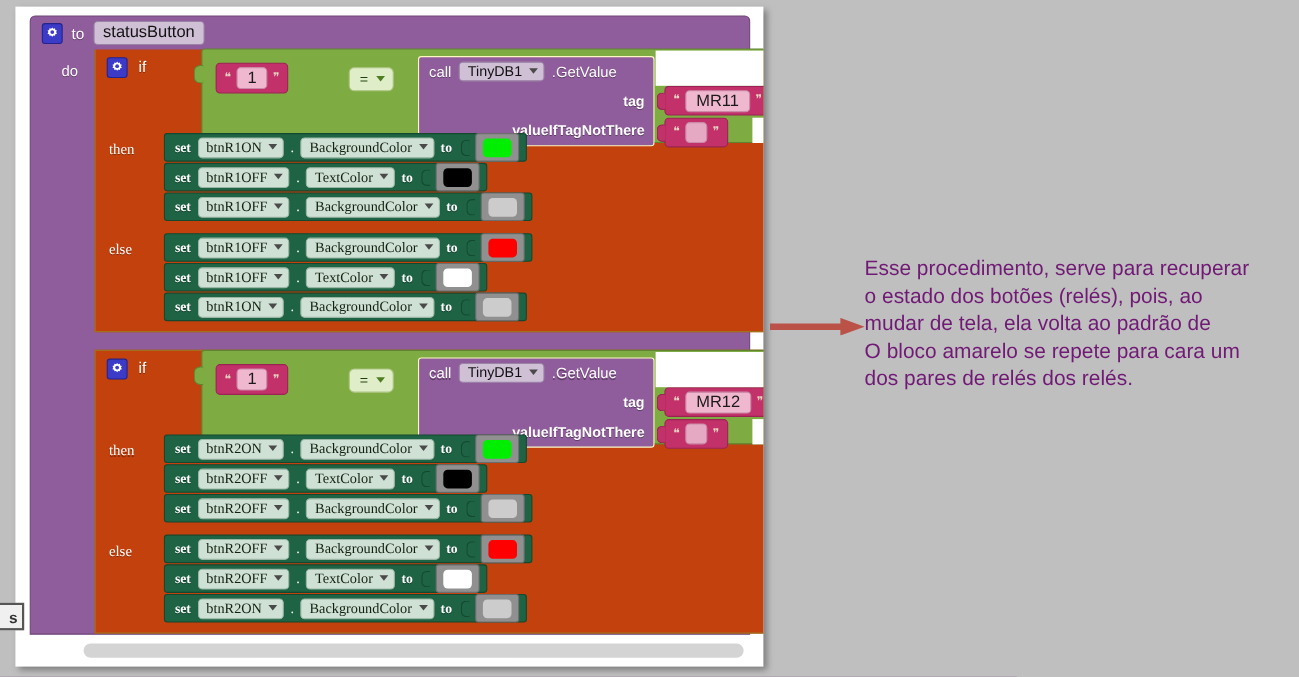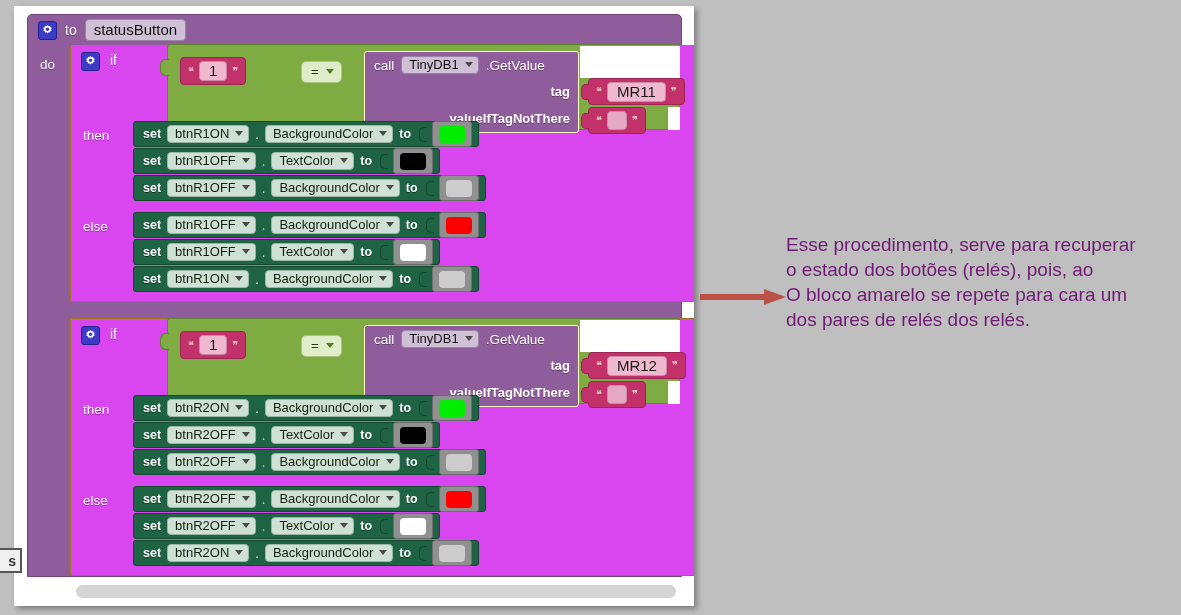--- a/index.html
+++ b/index.html
@@ -55,36 +55,36 @@
   .field {
     background: #cfc0d6;
     border: 1px solid #9b83a6;
     border-radius: 4px;
     padding: 1px 8px 2px 8px;
     font-size: 15px;
     color: #111;
   }
   .proc-body {
     display: flex;
-    padding: 0 0 0 0;
+    padding: 0 0 0 16px;
   }
   .do-label {
     width: 42px;
     flex: 0 0 42px;
     color: #fff;
     font-size: 13.5px;
     padding-top: 12px;
     padding-left: 12px;
     text-shadow: 0 1px 0 rgba(0,0,0,0.35);
   }
   .do-stack { flex: 1 1 auto; padding-bottom: 0; }
 
   
   .ifblock {
-    background: #d946ef;
+    background: #c2410c;
     border: 1px solid #9e7620;
     border-top: none;
     width: 676px;
     position: relative;
   }
   .ifblock.second { margin-top: 16px; border-top: 1px solid #9e7620; }
   .if-head {
     display: flex; align-items: flex-start;
     height: 74px;
     position: relative;
@@ -197,20 +197,21 @@
   .whitegap {
     position: absolute;
     background: #ffffff;
   }
 
   
   .branch {
     display: flex;
     align-items: flex-start;
     position: relative;
+    font-family: Liberation Serif, serif;
   }
   .branch-label {
     width: 62px; flex: 0 0 62px;
     color: #fff; font-size: 13.5px;
     padding: 9px 0 0 12px;
     text-shadow: 0 1px 0 rgba(0,0,0,0.35);
   }
   .stack { padding: 2px 0 8px 0; }
 
   
@@ -698,17 +699,18 @@
   <div class="tooltip-frag">s</div>
 
   <svg class="arrow" viewBox="0 0 86 16">
     <line x1="0" y1="8" x2="68" y2="8" stroke="#bb5248" stroke-width="6"></line>
     <polygon points="64,0 86,8 64,16" fill="#bb5248"></polygon>
   </svg>
 
   <div class="note">
     <div>Esse procedimento, serve para recuperar</div>
     <div>o estado dos botões (relés), pois, ao</div>
+    <div>mudar de tela, ela volta ao padrão de</div>
     <div>O bloco amarelo se repete para cara um</div>
     <div>dos pares de relés dos relés.</div>
   </div>
 
 </div>
 
 </body></html>

